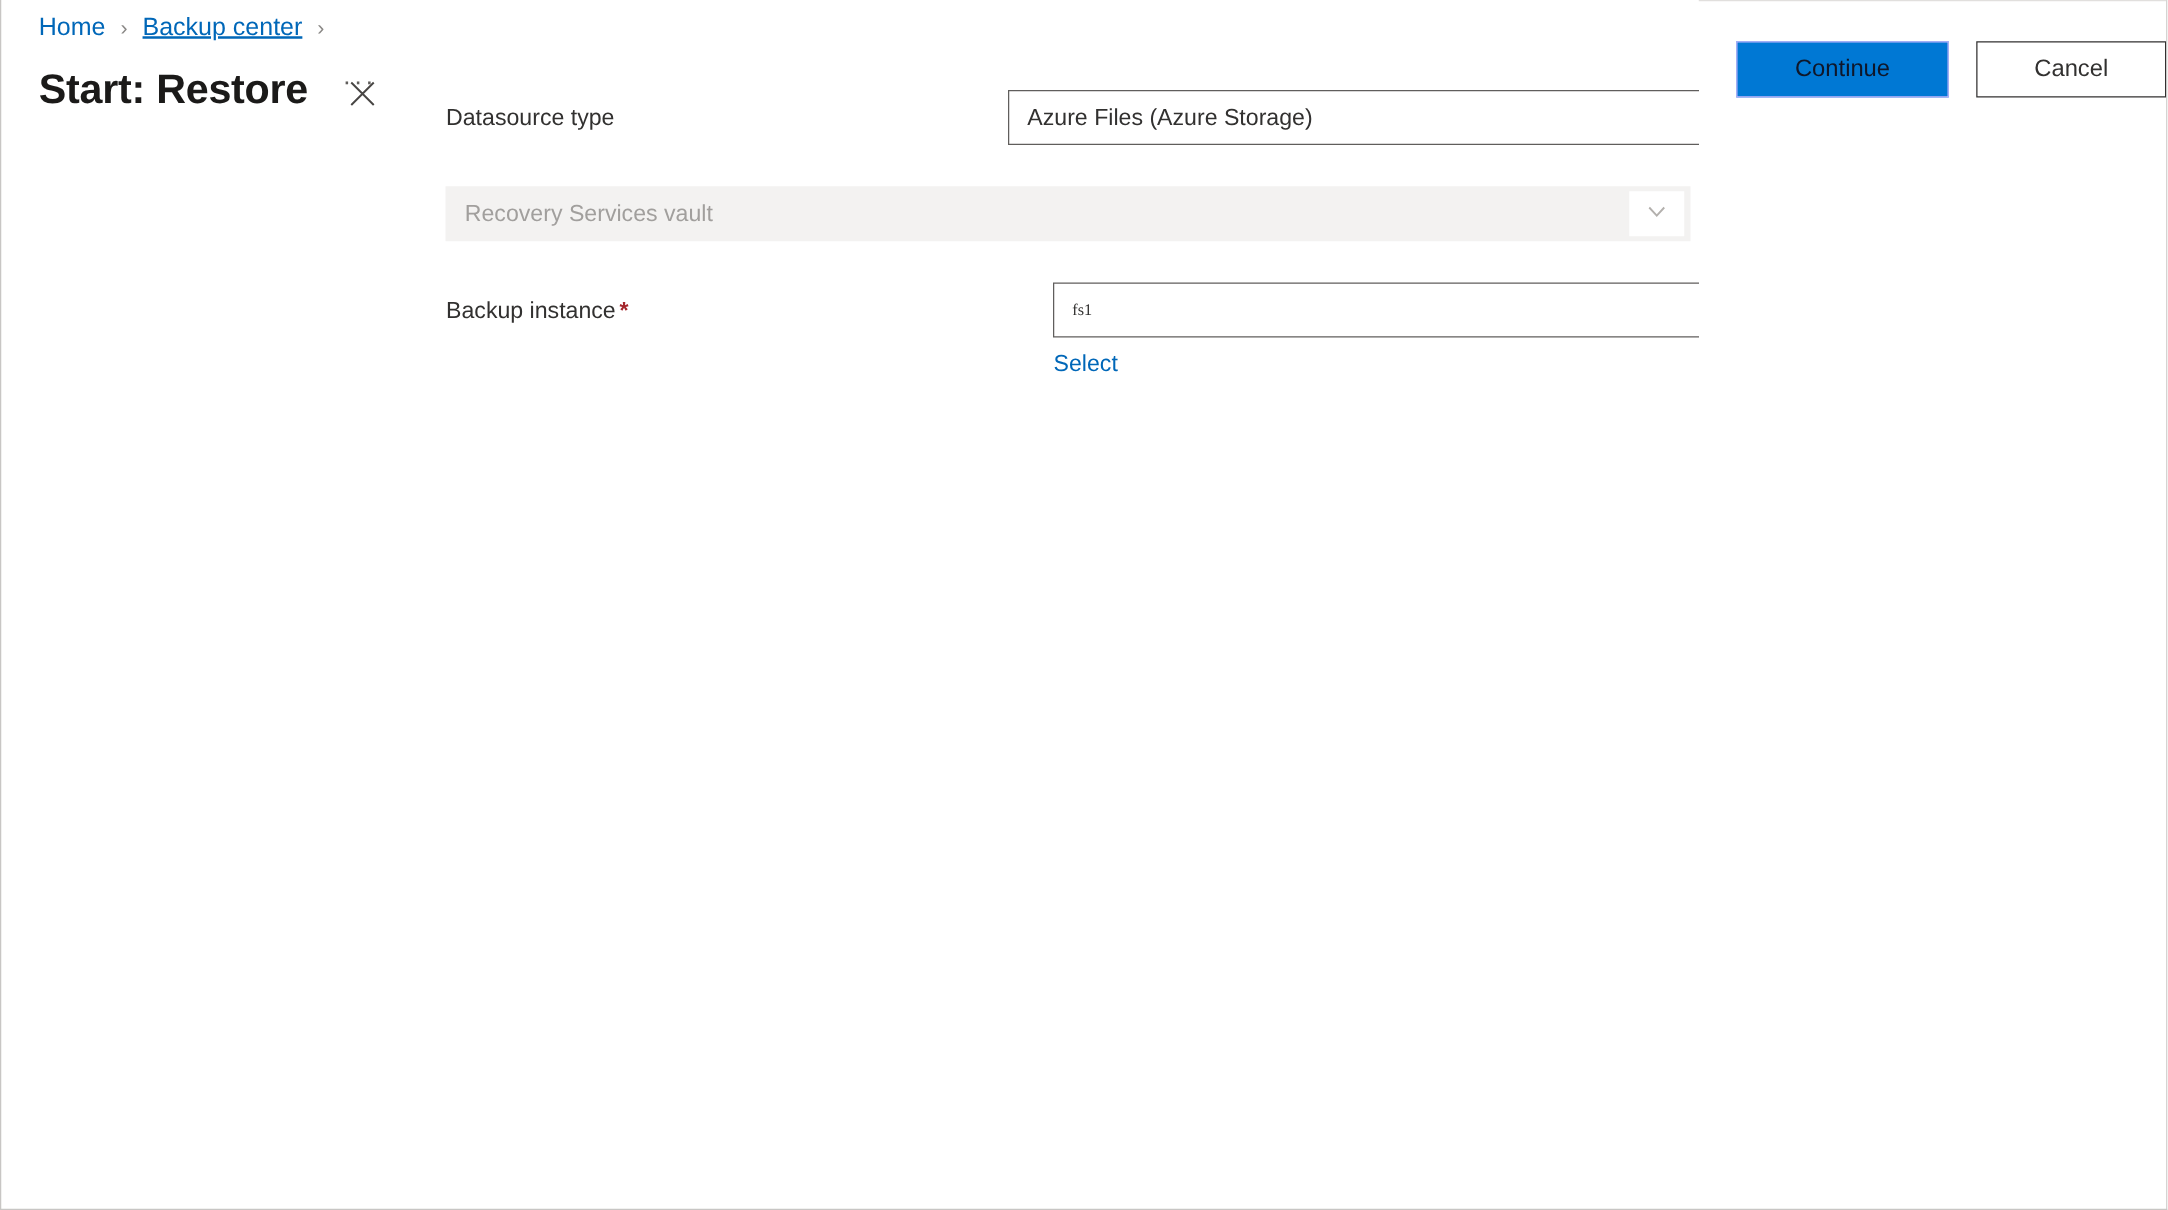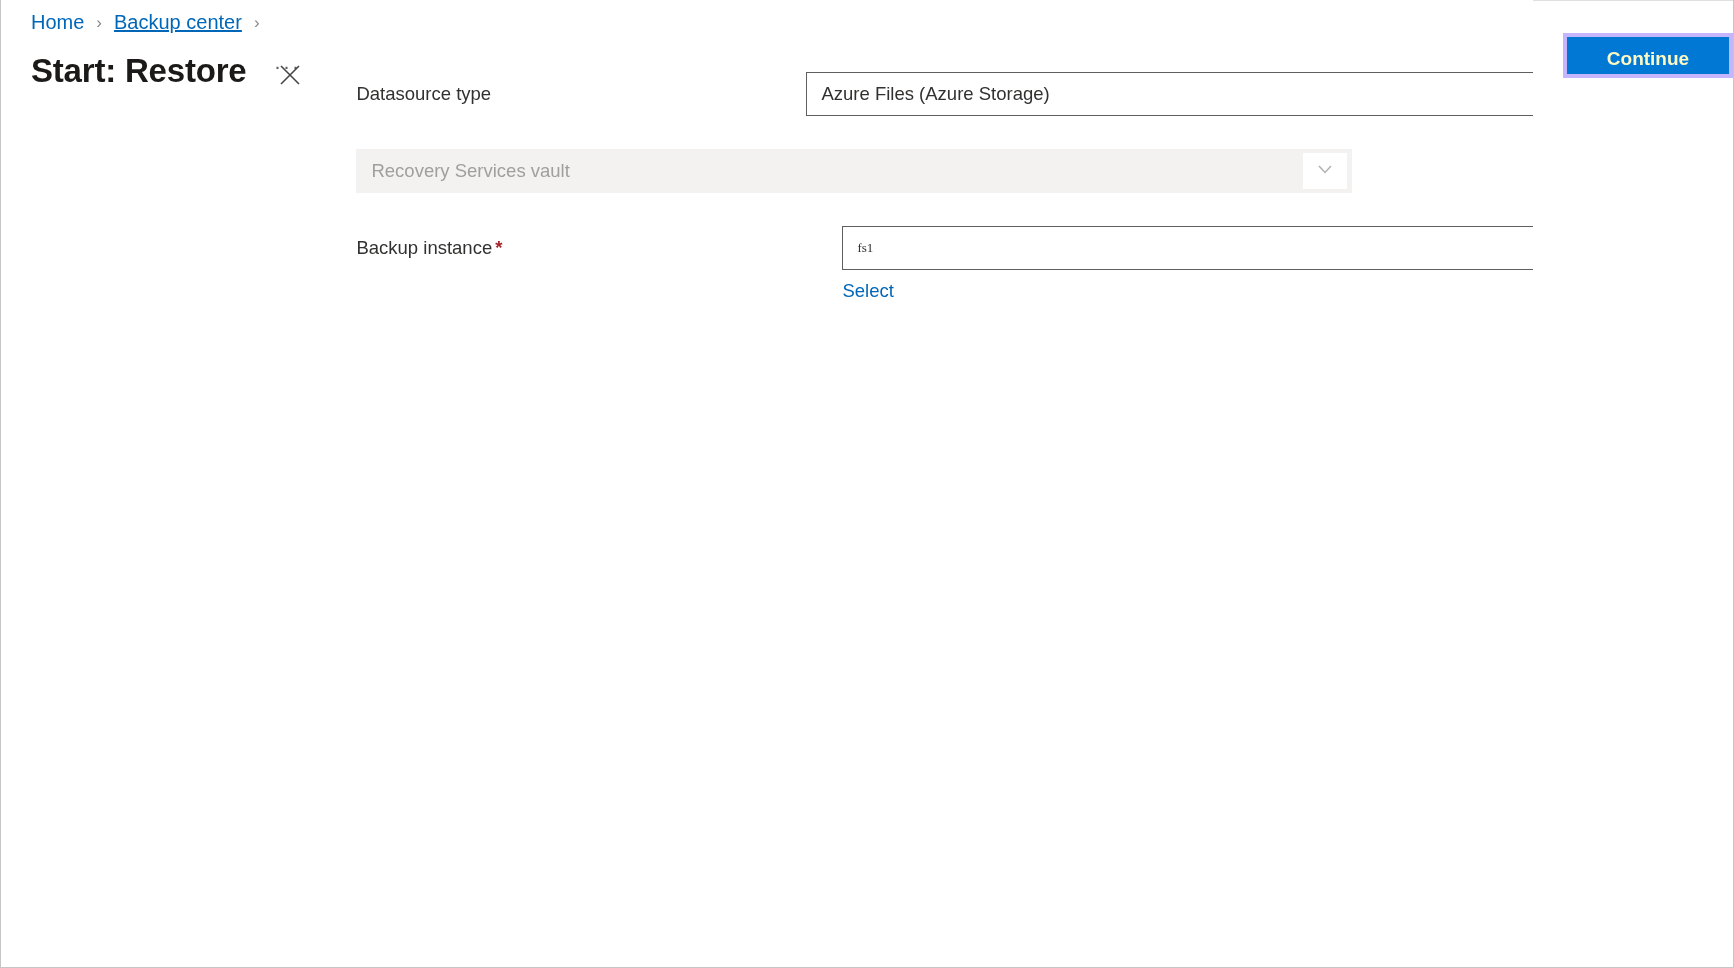--- a/index.html
+++ b/index.html
@@ -239,23 +239,23 @@
     height: 45px;
     min-width: 170px;
     font-size: 19px;
     font-family: "Liberation Sans", sans-serif;
     cursor: pointer;
     padding: 0 18px;
     line-height: 43px;
   }
   .btn-primary {
     background: #0078d4;
-    color: #fef9c3;
-    border: 4px solid #c4b5fd;
-    font-weight: 700;
+    color: #0f172a;
+    border: 1px solid #c4b5fd;
+    font-weight: 400;
   }
   .btn-secondary {
     background: #ffffff;
     color: #323130;
     border: 1px solid #323130;
     margin-left: 22px;
     min-width: 152px;
   }
 </style>
 </head>
@@ -333,15 +333,16 @@
           </span>
         </div>
         <a class="sub-link">Select</a>
       </div>
     </div>
 
   </div>
 
   <div class="blade-footer">
     <button class="btn btn-primary">Continue</button>
+    <button class="btn btn-secondary">Cancel</button>
   </div>
 
 </div>
 
 </body></html>

